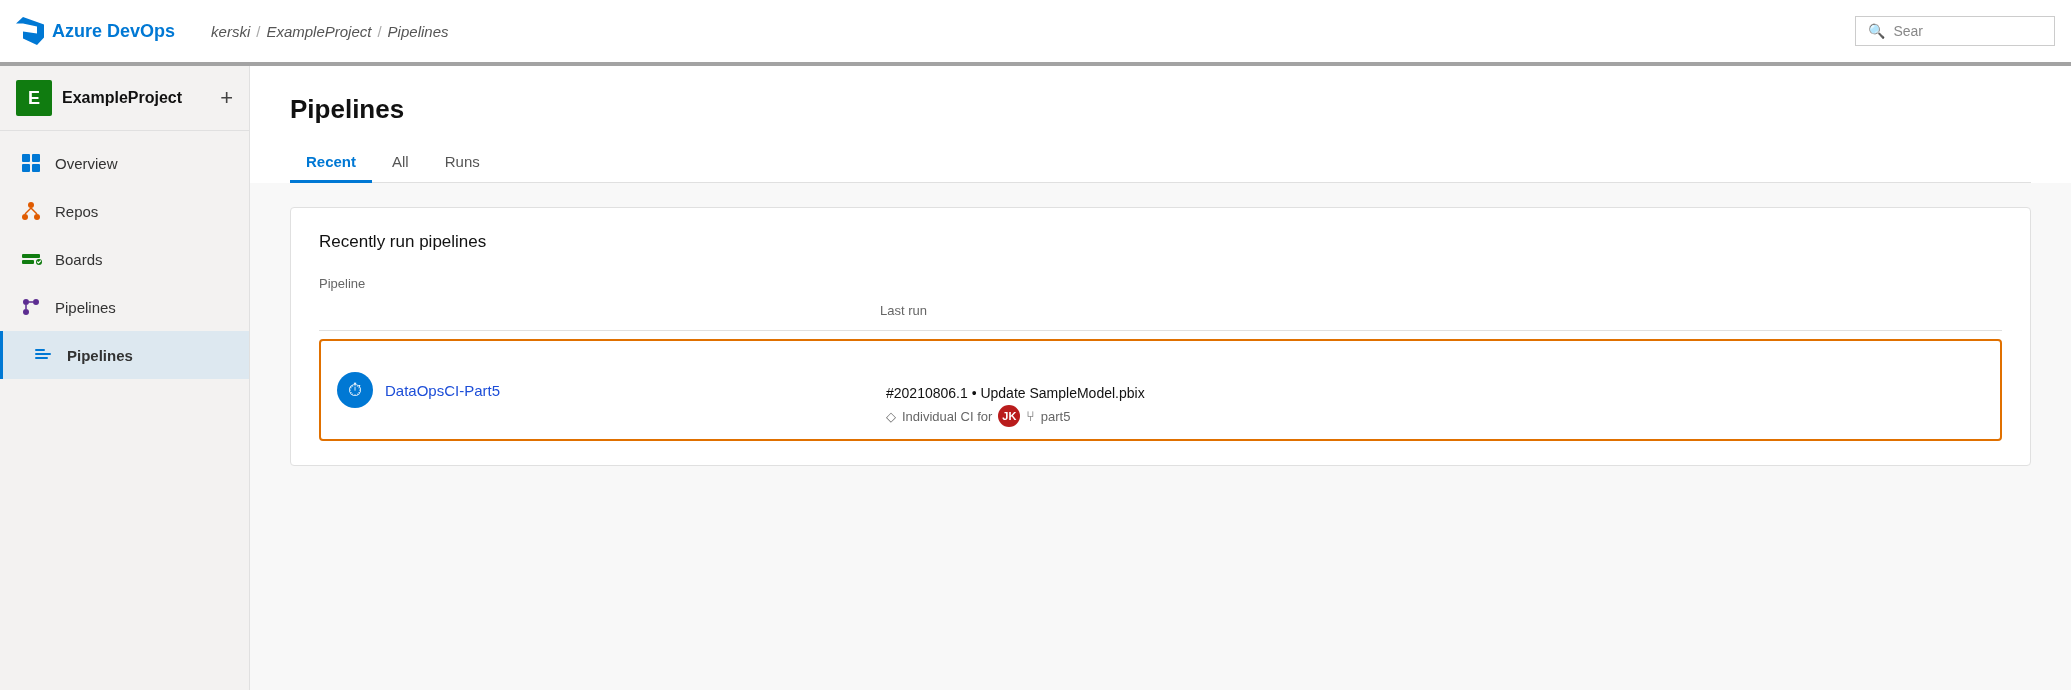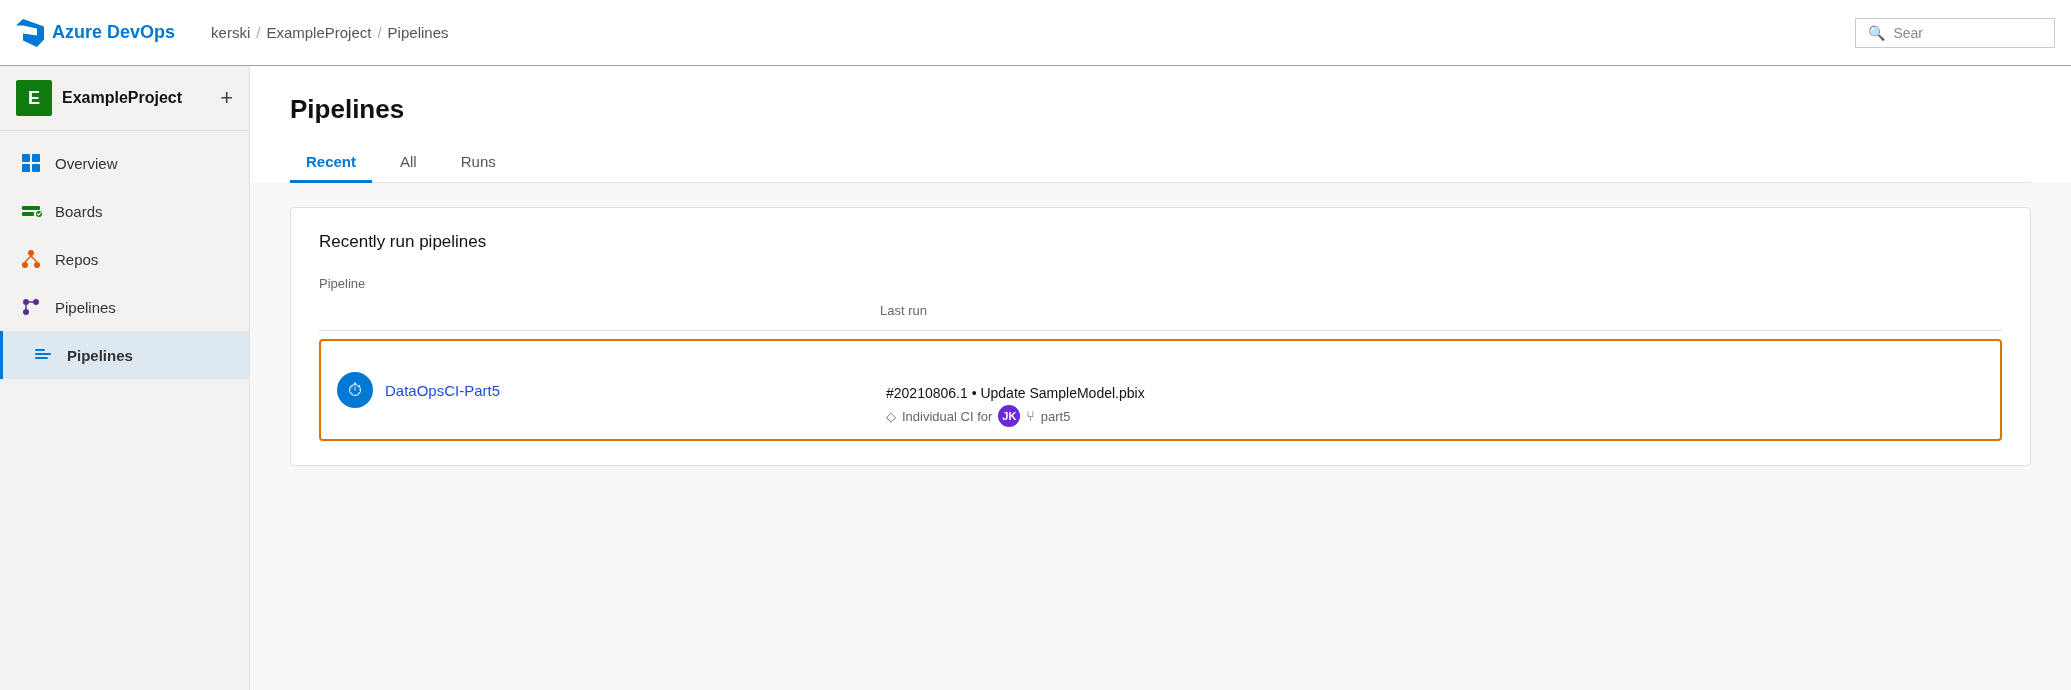--- a/index.html
+++ b/index.html
@@ -5,21 +5,21 @@
     * { margin: 0; padding: 0; box-sizing: border-box; }
     body { font-family: 'Segoe UI', sans-serif; background: #f3f2f1; display: flex; flex-direction: column; height: 690px; overflow: hidden; }
 
     
     .topbar {
       display: flex;
       align-items: center;
       background: #fff;
       height: 66px;
       padding: 0 16px;
-      border-bottom: 1px solid #a3a3a3;
+      border-bottom: 4px solid #a3a3a3;
       gap: 12px;
       flex-shrink: 0;
     }
     .topbar-logo {
       display: flex;
       align-items: center;
       gap: 8px;
       color: #0078d4;
       font-weight: 600;
       font-size: 18px;
@@ -32,21 +32,21 @@
     .topbar-breadcrumb {
       flex: 1;
       display: flex;
       align-items: center;
       gap: 6px;
       color: #666;
       font-size: 15px;
       margin-left: 24px;
     }
     .breadcrumb-sep { color: #aaa; }
-    .breadcrumb-item { color: #555; }
+    .breadcrumb-item { color: #555; font-style: italic; }
     .topbar-search {
       display: flex;
       align-items: center;
       border: 1px solid #ccc;
       background: #fff;
       padding: 6px 12px;
       width: 200px;
       gap: 8px;
       font-size: 14px;
       color: #888;
@@ -156,21 +156,21 @@
       background: #fff;
     }
     .page-title {
       font-size: 26px;
       font-weight: 600;
       color: #111;
       margin-bottom: 18px;
     }
     .tabs {
       display: flex;
-      gap: 12px;
+      gap: 4px;
       border-bottom: 1px solid #e0e0e0;
     }
     .tab {
       padding: 10px 16px;
       font-size: 15px;
       color: #555;
       cursor: pointer;
       border-bottom: 3px solid transparent;
       margin-bottom: -1px;
     }
@@ -257,21 +257,21 @@
       font-size: 13px;
       color: #666;
       display: flex;
       align-items: center;
       gap: 6px;
     }
     .user-avatar {
       width: 22px;
       height: 22px;
       border-radius: 50%;
-      background: #6d28d9;
+      background: #b91c1c;
       color: #fff;
       font-size: 11px;
       font-weight: 600;
       display: flex;
       align-items: center;
       justify-content: center;
     }
     .branch-icon {
       font-size: 14px;
       color: #555;
@@ -321,40 +321,40 @@
             <rect x="2" y="12" width="8" height="8" fill="#0078d4" rx="1"></rect>
             <rect x="12" y="12" width="8" height="8" fill="#0078d4" rx="1"></rect>
           </svg>
         </span>
         <span>Overview</span>
       </div>
 
       <div class="sidebar-item">
         <span class="nav-icon">
           <svg width="22" height="22" viewBox="0 0 22 22" fill="none">
-            <rect x="2" y="6" width="18" height="4" fill="#107c10" rx="1"></rect>
-            <rect x="2" y="12" width="12" height="4" fill="#107c10" rx="1"></rect>
-            <circle cx="19" cy="14" r="3" fill="#107c10"></circle>
-            <path d="M17.5 14l1 1 2-2" stroke="white" stroke-width="1.2" stroke-linecap="round"></path>
-          </svg>
-        </span>
-        <span>Boards</span>
-      </div>
-
-      <div class="sidebar-item">
-        <span class="nav-icon">
-          <svg width="22" height="22" viewBox="0 0 22 22" fill="none">
             <circle cx="11" cy="5" r="3" fill="#e05b00"></circle>
             <circle cx="5" cy="17" r="3" fill="#e05b00"></circle>
             <circle cx="17" cy="17" r="3" fill="#e05b00"></circle>
             <line x1="11" y1="8" x2="5" y2="14" stroke="#e05b00" stroke-width="1.5"></line>
             <line x1="11" y1="8" x2="17" y2="14" stroke="#e05b00" stroke-width="1.5"></line>
           </svg>
         </span>
         <span>Repos</span>
+      </div>
+
+      <div class="sidebar-item">
+        <span class="nav-icon">
+          <svg width="22" height="22" viewBox="0 0 22 22" fill="none">
+            <rect x="2" y="6" width="18" height="4" fill="#107c10" rx="1"></rect>
+            <rect x="2" y="12" width="12" height="4" fill="#107c10" rx="1"></rect>
+            <circle cx="19" cy="14" r="3" fill="#107c10"></circle>
+            <path d="M17.5 14l1 1 2-2" stroke="white" stroke-width="1.2" stroke-linecap="round"></path>
+          </svg>
+        </span>
+        <span>Boards</span>
       </div>
 
       <div class="sidebar-item">
         <span class="nav-icon">
           <svg width="22" height="22" viewBox="0 0 22 22" fill="none">
             <circle cx="6" cy="6" r="3" fill="#5c2d91"></circle>
             <circle cx="16" cy="6" r="3" fill="#5c2d91"></circle>
             <circle cx="6" cy="16" r="3" fill="#5c2d91"></circle>
             <path d="M9 6h4M6 9v4" stroke="#5c2d91" stroke-width="1.5"></path>
           </svg>

